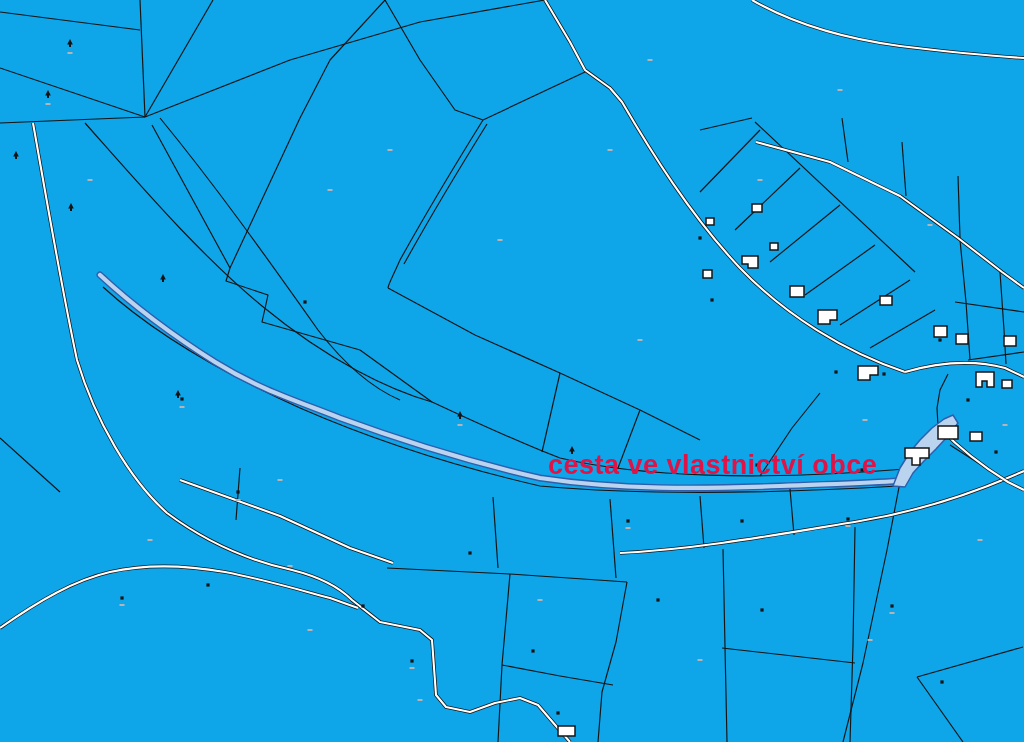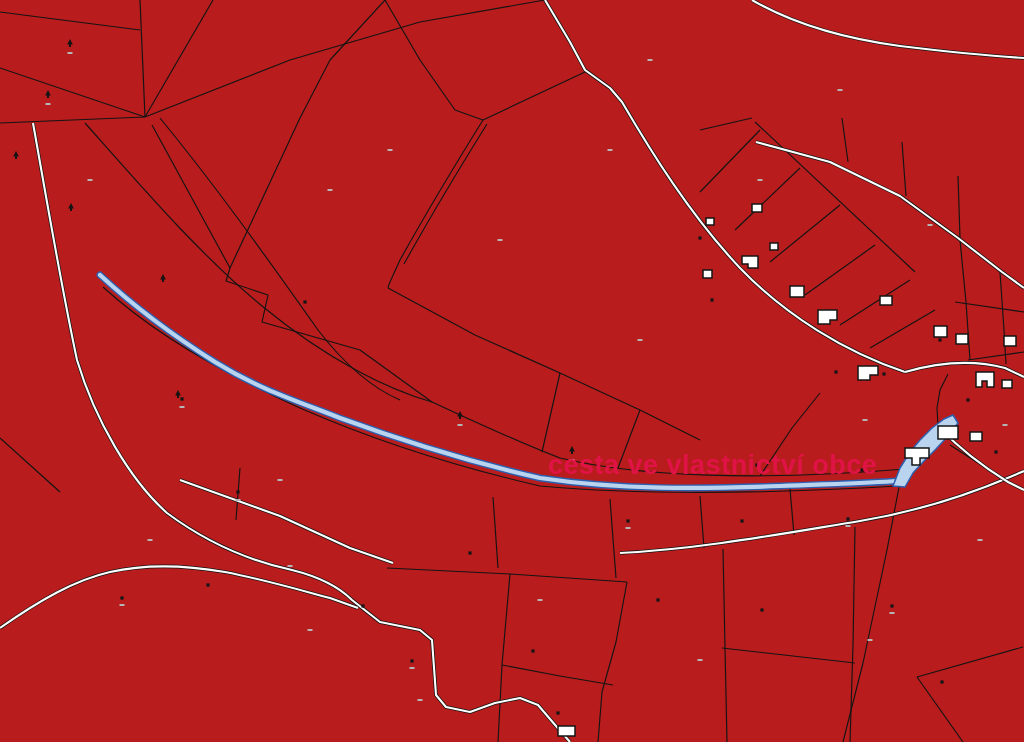--- a/index.html
+++ b/index.html
@@ -1,16 +1,16 @@
 <!DOCTYPE html>
 <html><head>
 <meta charset="utf-8">
 <style>
   html,body{margin:0;padding:0;background:#ffffff;}
-  #stage{position:relative;width:1024px;height:742px;background:#b91c1c;overflow:hidden;
+  #stage{position:relative;width:1024px;height:742px;background:#0ea5e9;overflow:hidden;
          font-family:"Liberation Sans", sans-serif;}
   svg{position:absolute;left:0;top:0;}
   .annotation{font-family:"Liberation Sans", sans-serif;font-weight:bold;font-size:27px;
               letter-spacing:0.5px;}
 </style>
 </head>
 <body>
 
 <div id="stage">
   <svg id="map-svg" width="1024" height="742" viewBox="0 0 1024 742">

